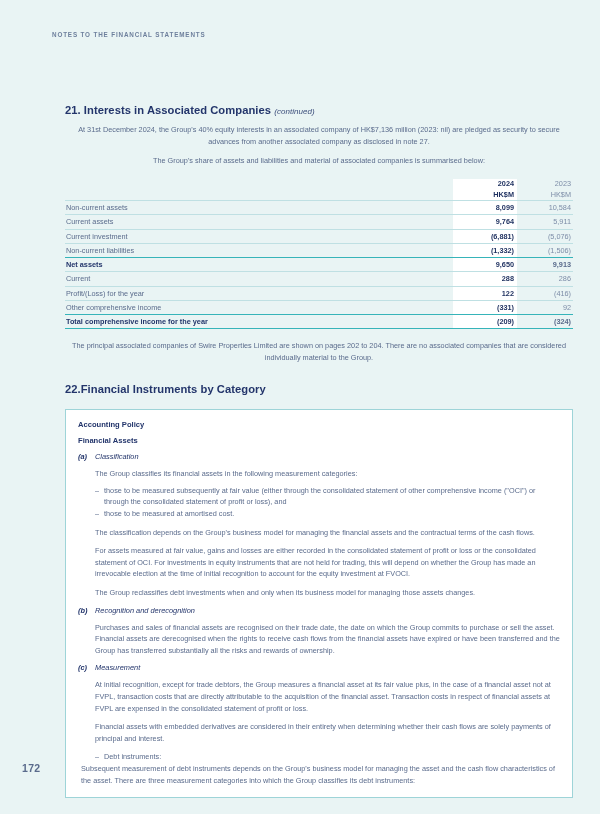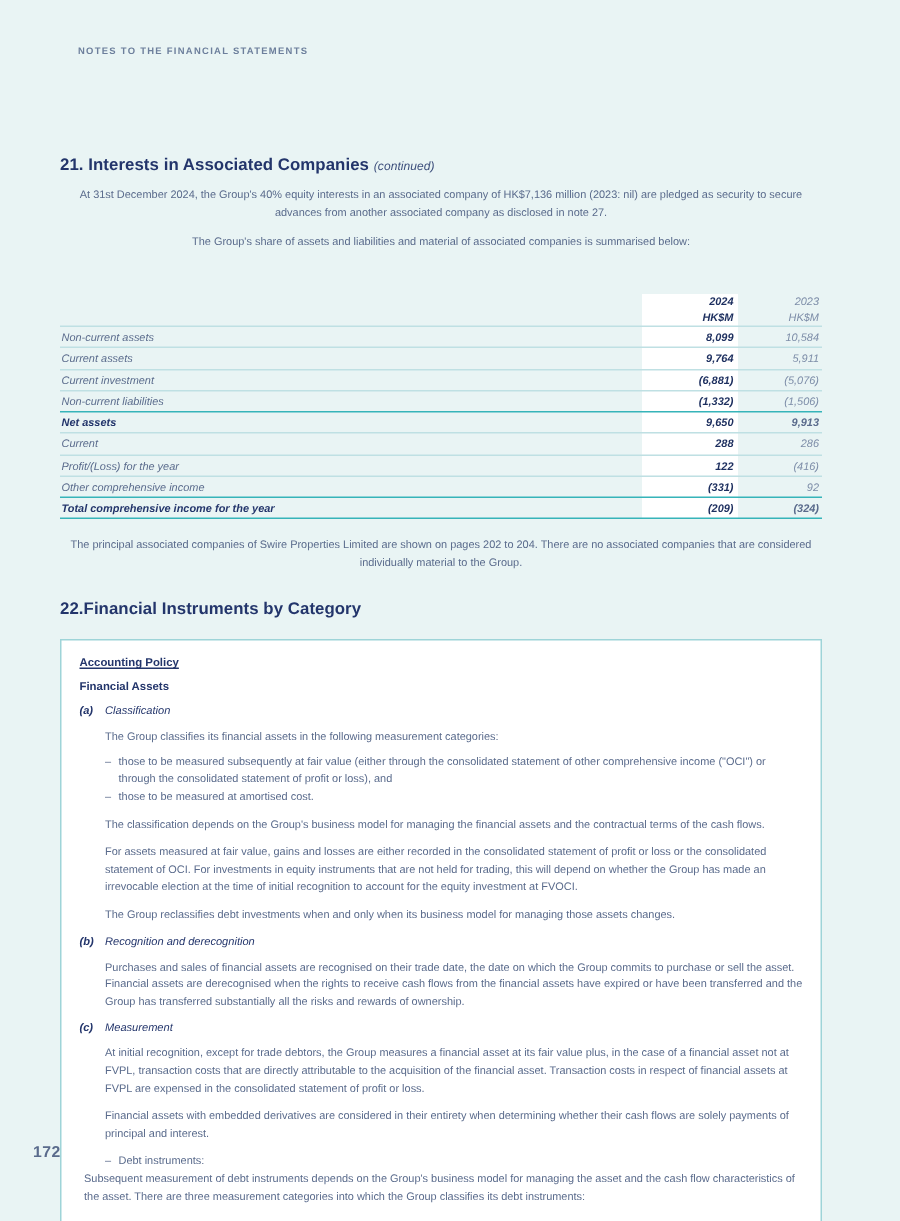--- a/index.html
+++ b/index.html
@@ -30,21 +30,21 @@
     font-size: 6.3px;
     letter-spacing: 0.85px;
     font-weight: 700;
     color: #6d7f9c;
     text-transform: uppercase;
   }
 
   
   .content {
     position: absolute;
-    left: 40px;
+    left: 65px;
     top: 104px;
     width: 508px;
   }
 
   h2.section-title {
     margin: 0;
     font-size: 11.2px;
     font-weight: 700;
     color: #23356b;
     letter-spacing: 0.05px;
@@ -59,23 +59,22 @@
   p.body-text {
     margin: 8px 0 0 0;
     font-size: 7.3px;
     line-height: 11.6px;
     color: #5a6b8c;
     text-align: center;
   }
 
   
   .fin-table-wrap {
-    margin-top: 29px;
+    margin-top: 12px;
     position: relative;
-    font-style: italic;
   }
   table.fin-table {
     width: 100%;
     border-collapse: collapse;
     font-size: 7.3px;
     color: #5a6b8c;
     table-layout: fixed;
   }
   table.fin-table col.c-label { width: 388px; }
   table.fin-table col.c-2024  { width: 64px; }
@@ -155,21 +154,20 @@
     border: 0.8px solid #9ed4d8;
     background: #ffffff;
     padding: 10px 12px 11px 12px;
     box-sizing: border-box;
   }
   .policy-box .pol-h1 {
     font-size: 7.6px;
     font-weight: 700;
     color: #23356b;
     margin: 0 0 7px 0;
-    text-decoration: underline;
   }
   .policy-box .pol-h2 {
     font-size: 7.6px;
     font-weight: 700;
     color: #23356b;
     margin: 0 0 7px 0;
   }
   .clause {
     margin: 0 0 7px 0;
     display: flex;

